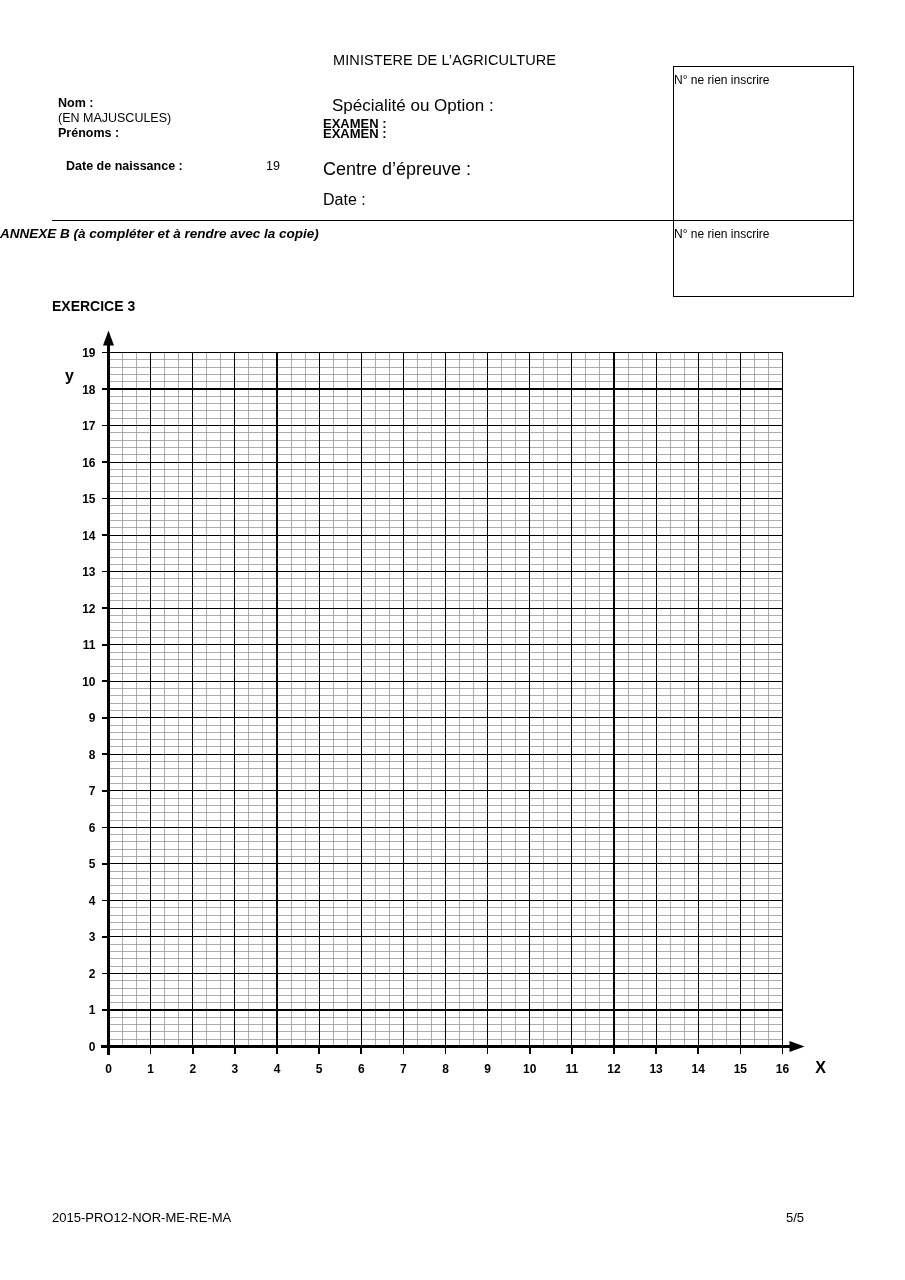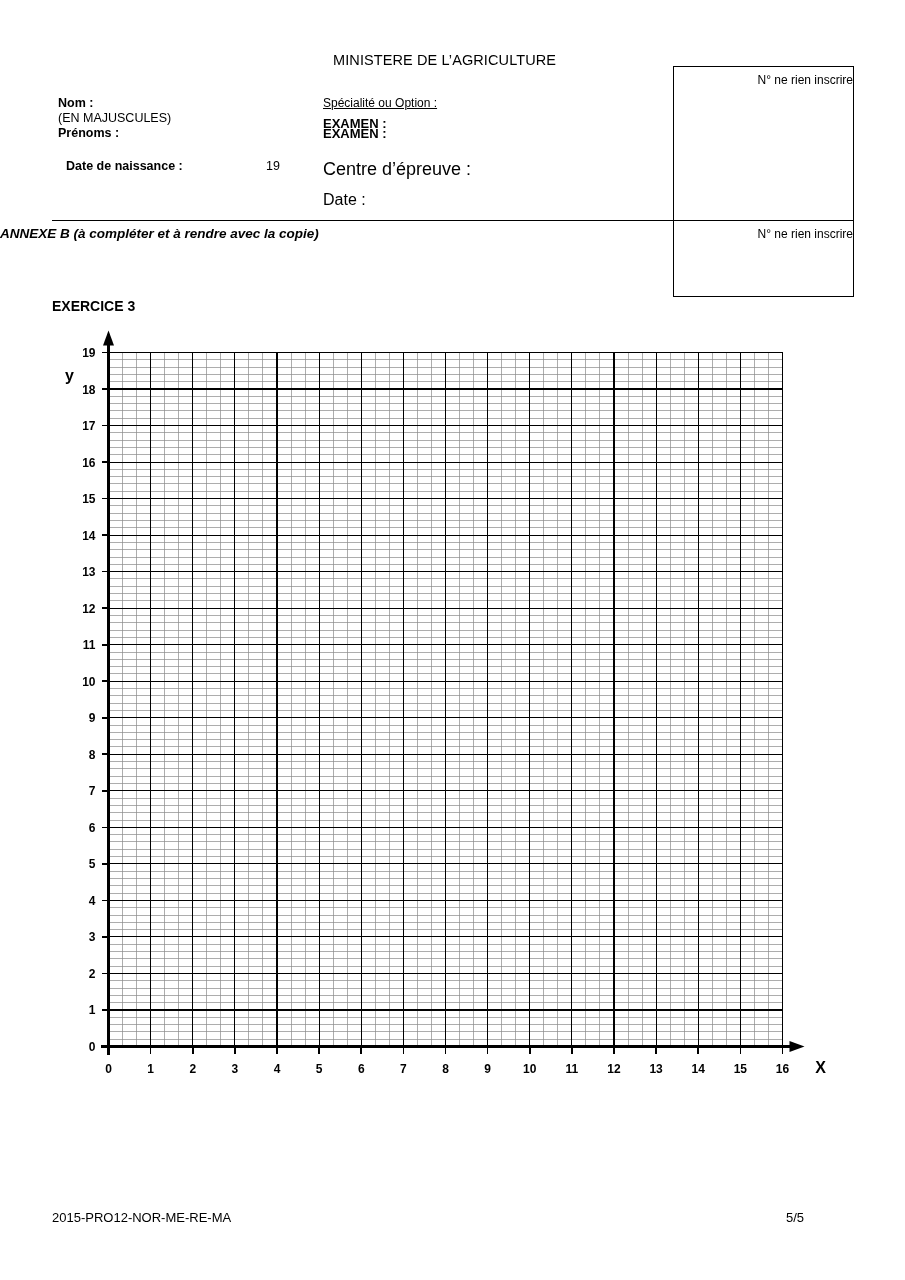--- a/index.html
+++ b/index.html
@@ -36,24 +36,23 @@
     position: absolute;
     left: 323px; top: 71px;
     font-size: 13px;
     font-weight: bold;
     white-space: nowrap;
     margin-top: 45px;
   }
 
   #specialite-label {
     position: absolute;
-    left: 323px; top: 96px;
-    font-size: 12px;
-    white-space: nowrap;
-    text-decoration: underline;
+    left: 332px; top: 96px;
+    font-size: 17px;
+    white-space: nowrap;
   }
 
   #epreuve-label {
     position: absolute;
     left: 323px; top: 126px;
     font-size: 13px;
     font-weight: bold;
     white-space: nowrap;
   }
 
@@ -123,21 +122,21 @@
     left: 673px; top: 221px;
     width: 181px; height: 76px;
     border: 1px solid #000;
     border-top: none;
     box-sizing: border-box;
   }
   .box-caption {
     position: absolute;
     left: 0; right: 0;
     top: 6px;
-    text-align: right;
+    text-align: left;
     font-size: 12px;
   }
 
   
   #header-rule {
     position: absolute;
     left: 52px; top: 220px;
     width: 621px; height: 0;
     border-top: 1.6px solid #000;
   }

